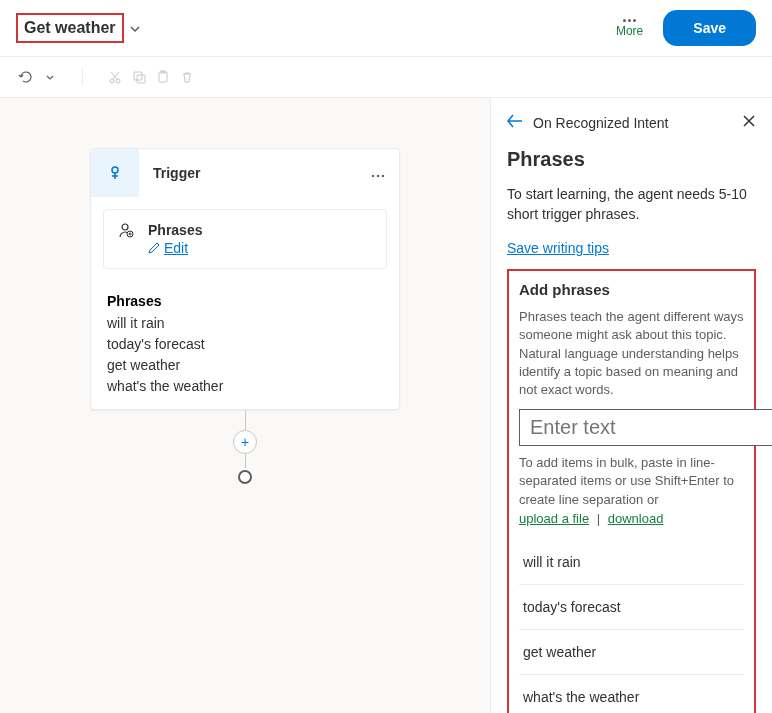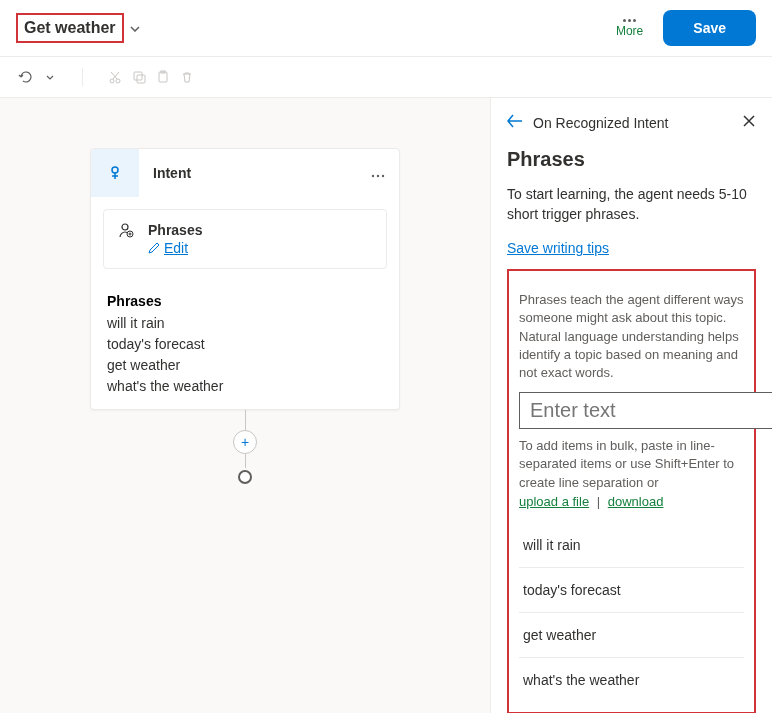--- a/index.html
+++ b/index.html
@@ -63,21 +63,21 @@
       background: #605e5c;
       border-radius: 50%;
     }
     .save-btn {
       background: #0078d4;
       color: #fff;
       border: none;
       padding: 10px 30px;
       font-size: 14px;
       font-weight: 600;
-      border-radius: 8px;
+      border-radius: 14px;
       cursor: pointer;
     }
     .toolbar {
       display: flex;
       align-items: center;
       gap: 16px;
       padding: 10px 16px;
       border-bottom: 1px solid #edebe9;
     }
     .toolbar-group {
@@ -418,21 +418,21 @@
 <div class="main">
   <div class="canvas">
     <div class="trigger-card">
       <div class="trigger-header">
         <div class="trigger-icon-box">
           <svg width="18" height="18" viewBox="0 0 18 18">
               <circle cx="9" cy="6" r="3" fill="none" stroke="#0078d4" stroke-width="1.5"></circle>
               <path d="M9 9v6M6 12h6" stroke="#0078d4" stroke-width="1.5"></path>
             </svg>
         </div>
-        <span class="trigger-title">Intent</span>
+        <span class="trigger-title">Trigger</span>
         <span class="trigger-more">
           <svg width="14" height="4" viewBox="0 0 14 4">
               <circle cx="2" cy="2" r="1.2" fill="#605e5c"></circle>
               <circle cx="7" cy="2" r="1.2" fill="#605e5c"></circle>
               <circle cx="12" cy="2" r="1.2" fill="#605e5c"></circle>
             </svg>
         </span>
       </div>
       <div class="phrases-card">
         <div class="phrases-row">
@@ -485,20 +485,21 @@
         <svg width="14" height="14" viewBox="0 0 14 14">
             <path d="M2 2l10 10M12 2L2 12" stroke="#323130" stroke-width="1.5"></path>
           </svg>
       </span>
     </div>
     <div class="sidebar-section-title">Phrases</div>
     <div class="sidebar-desc">To start learning, the agent needs 5-10 short trigger phrases.</div>
     <a class="writing-tips">Save writing tips</a>
 
     <div class="add-phrases-box">
+      <div class="add-phrases-title">Add phrases</div>
       <div class="add-phrases-desc">Phrases teach the agent different ways someone might ask about this topic. Natural language understanding helps identify a topic based on meaning and not exact words.</div>
       <div class="input-row">
         <input class="text-input" type="text" placeholder="Enter text" style="">
         <div class="add-btn">+</div>
       </div>
       <div class="bulk-desc">To add items in bulk, paste in line-separated items or use Shift+Enter to create line separation or</div>
       <div class="link-row">
         <a>upload a file</a>
         <span class="link-sep">|</span>
         <a>download</a>

